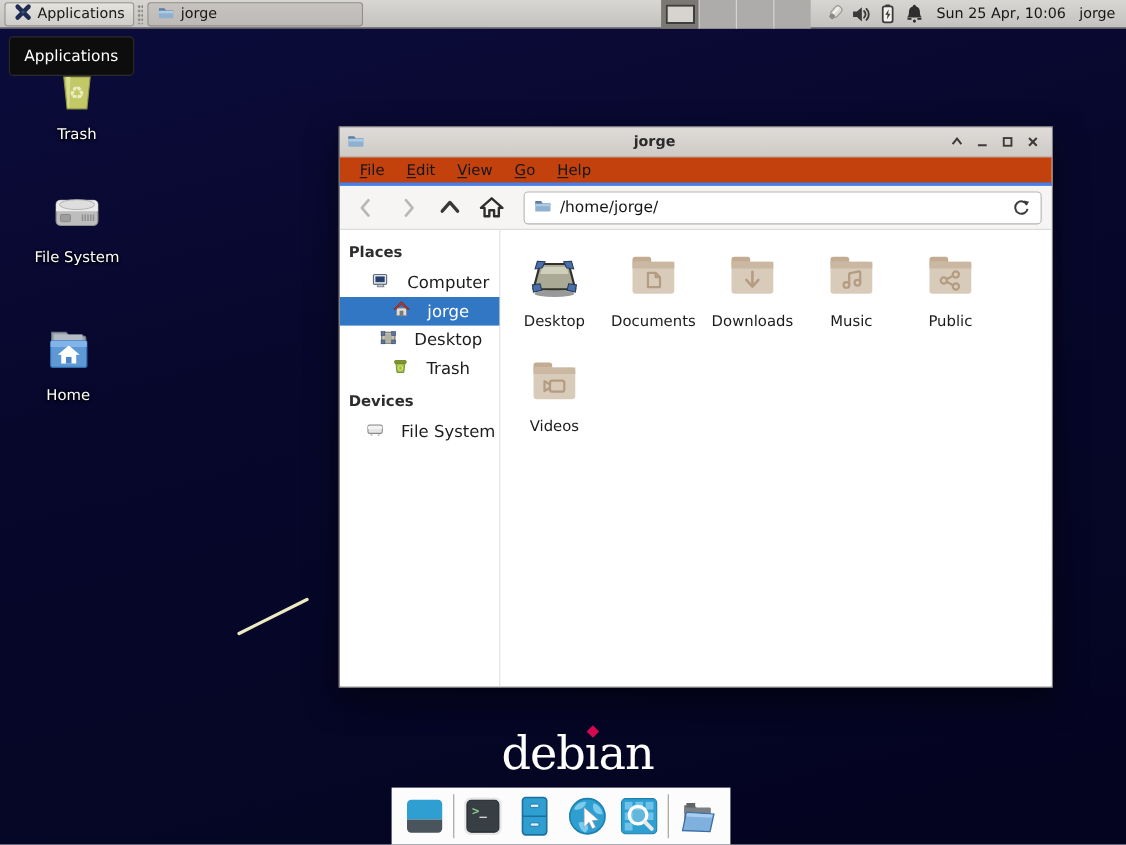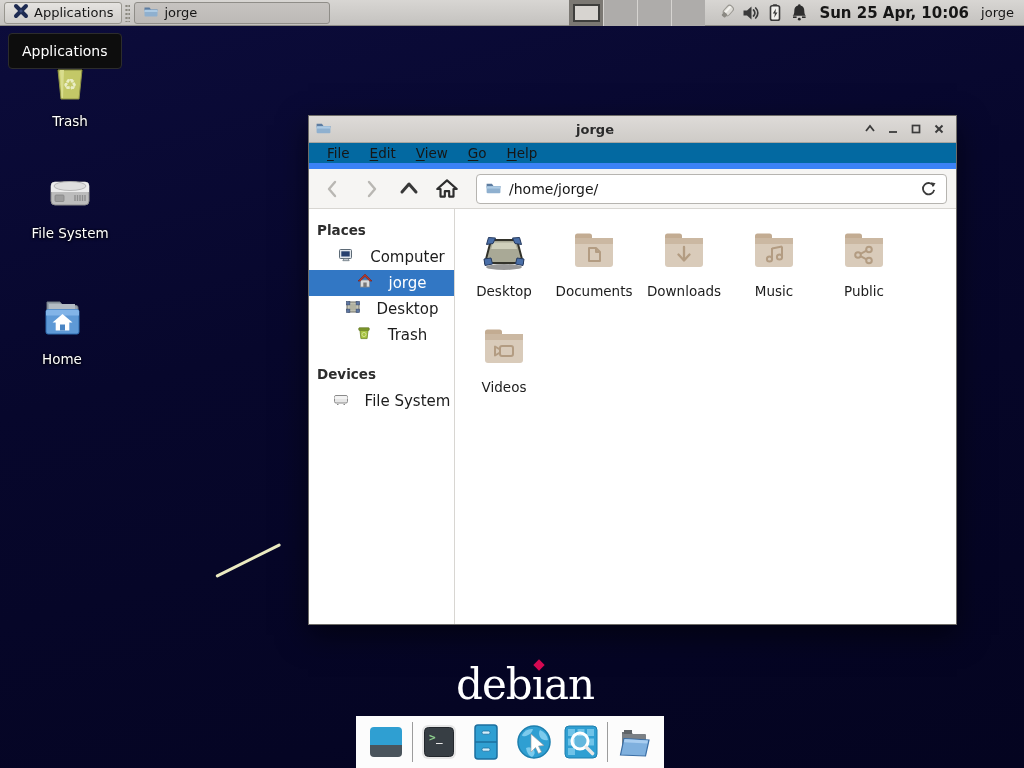--- a/index.html
+++ b/index.html
@@ -22,21 +22,21 @@
     background-image:radial-gradient(circle,#8a887f 1px,transparent 1.3px);
     background-size:3px 4px; }
   .panel-spacer { flex:1; }
   .pager { display:flex; height:26px; margin-right:10px; }
   .pager-cell { width:34px; height:26px; background:#aeacaa; border-left:1px solid #d6d4d1; }
   .pager-cell:first-child { border-left:none; background:#7b7873; position:relative; }
   .pager-win { position:absolute; left:4px; top:4px; width:27px; height:18px;
     background:#d7d4d0; border:2px solid #3e3e3c; }
   .tray-btn { width:24px; height:24px; display:flex; align-items:center; justify-content:center;
     background:none; border:none; }
-  .clock { margin:0 12px 0 8px; font-size:15px; color:#161616; white-space:nowrap;font-weight:bold; }
+  .clock { margin:0 12px 0 8px; font-size:13px; color:#161616; white-space:nowrap; }
   .user-label { margin-right:6px; font-size:13px; color:#161616; }
 
   
   .tooltip { position:absolute; left:8px; top:33px; z-index:60; background:#0d0d0d;
     border:1px solid #2c2c2c; border-radius:4px; padding:9px 13px; color:#fff; font-size:14px; }
 
   
   .desk-icon { position:absolute; width:96px; display:flex; flex-direction:column;
     align-items:center; gap:6px; }
   .desk-icon .lbl { color:#fff; font-size:13.5px; text-shadow:0 1px 3px #000,0 0 2px #000; }
@@ -46,36 +46,36 @@
 
   
   .window { position:absolute; left:308px; top:115px; width:649px; height:510px;
     background:#fff; border:1px solid #6e6c68; box-shadow:0 10px 28px rgba(0,0,0,.55);
     display:flex; flex-direction:column; z-index:10; }
   .titlebar { height:27px; background:linear-gradient(#dedbd8,#cecbc7);
     border-bottom:1px solid #a8a6a1; display:flex; align-items:center; padding:0 6px; }
   .titlebar .title { flex:1; text-align:center; font-weight:bold; font-size:13px; color:#2b2b2b; }
   .win-btn { width:23px; height:22px; display:flex; align-items:center; justify-content:center;
     background:none; border:none; }
-  .menubar { height:26px; background:#0369a1; border-bottom:6px solid #3b82f6;
+  .menubar { height:26px; background:#c2410c; border-bottom:3px solid #3b82f6;
     display:flex; align-items:center; padding-left:8px; }
   .menu-item { padding:4px 10px; font-size:13.5px; color:#161616; }
   .mnemonic u { text-decoration:underline; text-underline-offset:2px; }
   .toolbar { height:40px; background:#f6f5f3; border-bottom:1px solid #d8d6d2;
     display:flex; align-items:center; padding:0 9px; gap:8px; }
   .tool-btn { width:30px; height:30px; display:flex; align-items:center; justify-content:center;
     background:none; border:none; border-radius:3px; }
   .pathbar { flex:1; height:30px; margin-left:6px; background:#fff; border:1px solid #b6b4b0;
     border-radius:4px; display:flex; align-items:center; padding:0 6px 0 8px; gap:7px; }
   .pathbar input { flex:1; border:none; outline:none; font-family:inherit; font-size:14px;
     color:#161616; background:transparent; }
   .win-body { flex:1; display:flex; min-height:0; }
   .sidebar { width:146px; border-right:1px solid #d8d6d2; padding-top:8px; background:#fff; }
   .side-header { padding:5px 10px 6px 8px; font-weight:bold; font-size:13.5px; color:#2d2d2d; }
-  .side-header.devices { margin-top:13px; }
+  .side-header.devices { margin-top:4px; }
   .side-row { height:26px; display:flex; align-items:center; gap:16px; padding-left:20px;
     font-size:15px; color:#1c1c1c;justify-content:center; }
   .side-row.selected { background:#3277c4; color:#fff; }
   .main-pane { flex:1; padding:10px 0 0 4px; display:flex; flex-wrap:wrap;
     align-content:flex-start; background:#fff; }
   .grid-item { width:90px; height:96px; display:flex; flex-direction:column; align-items:center; }
   .grid-item svg { margin-top:6px; }
   .grid-item .lbl { margin-top:7px; font-size:13.5px; color:#1c1c1c; }
   .statusbar { height:29px; background:#f6f5f3; border-top:1px solid #d8d6d2;
     display:flex; align-items:center; padding-left:14px; font-size:13.5px; color:#2c2c2c; }

